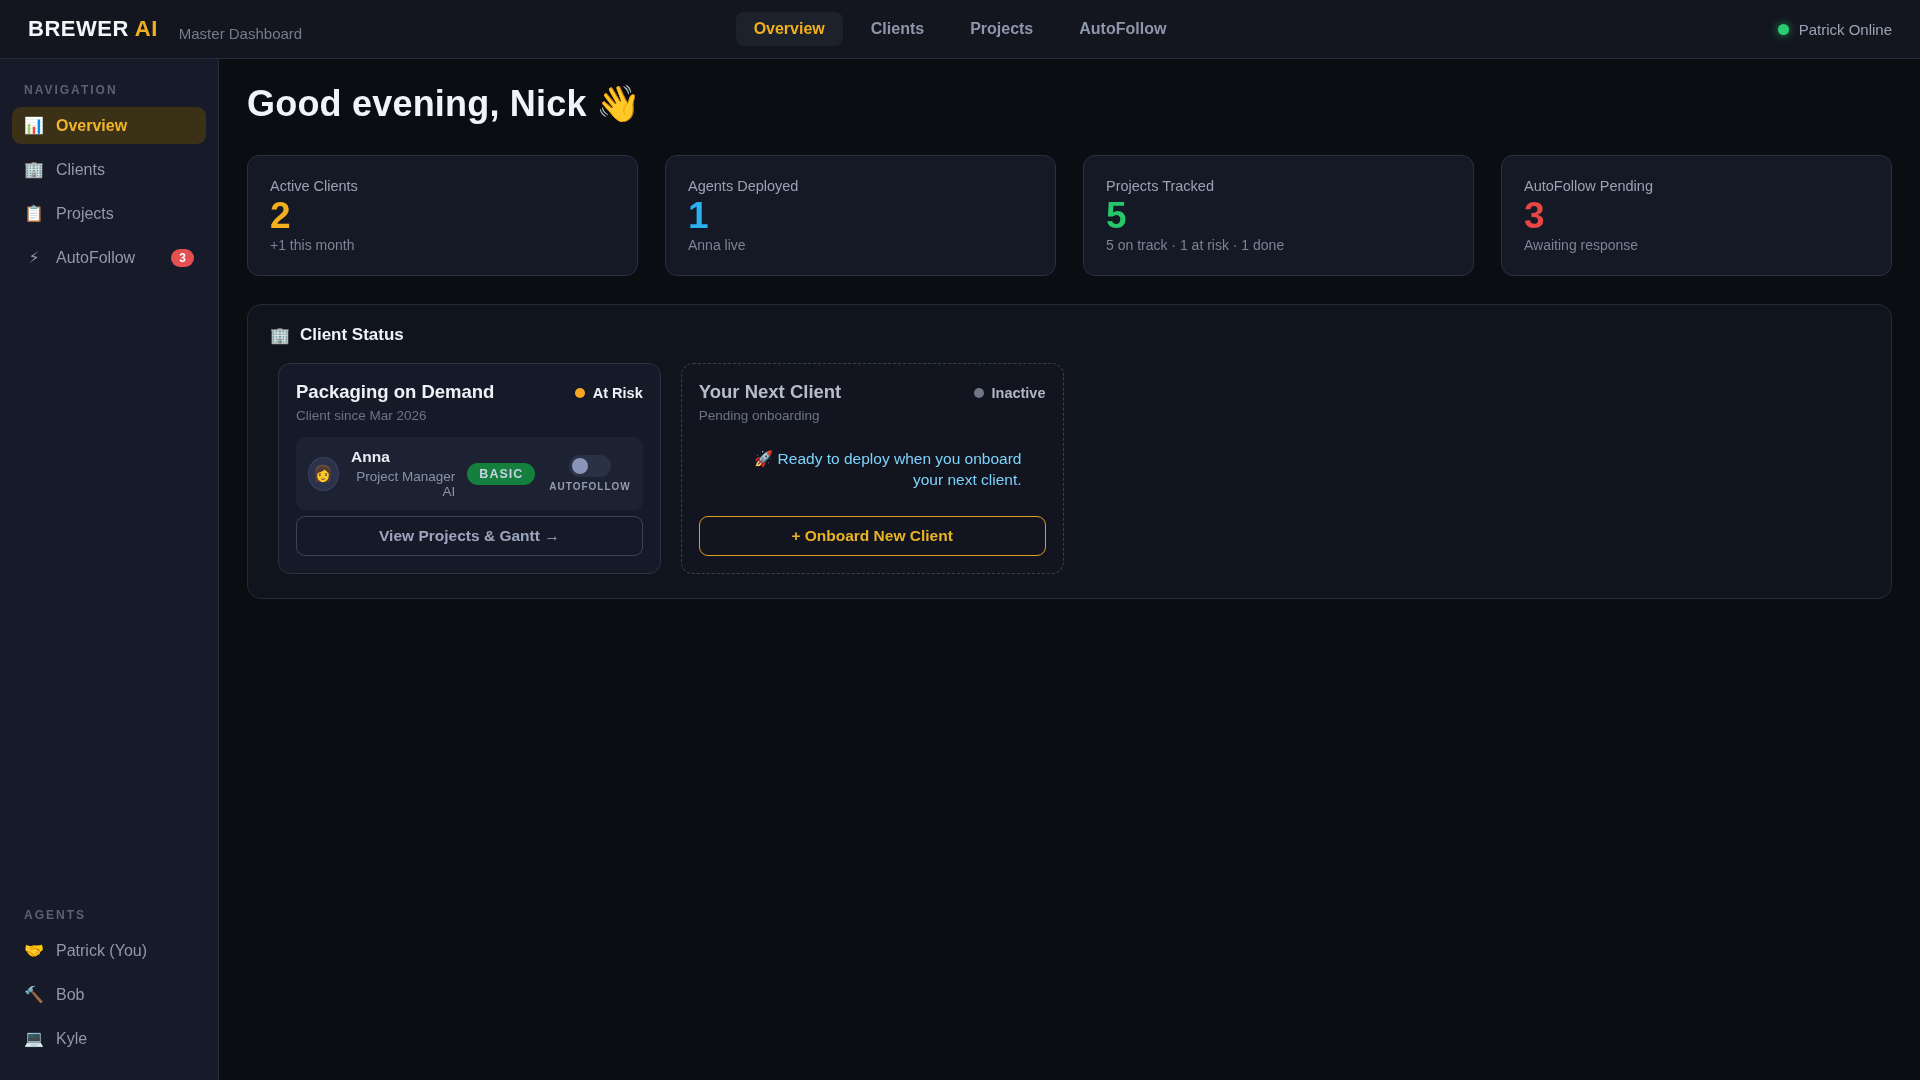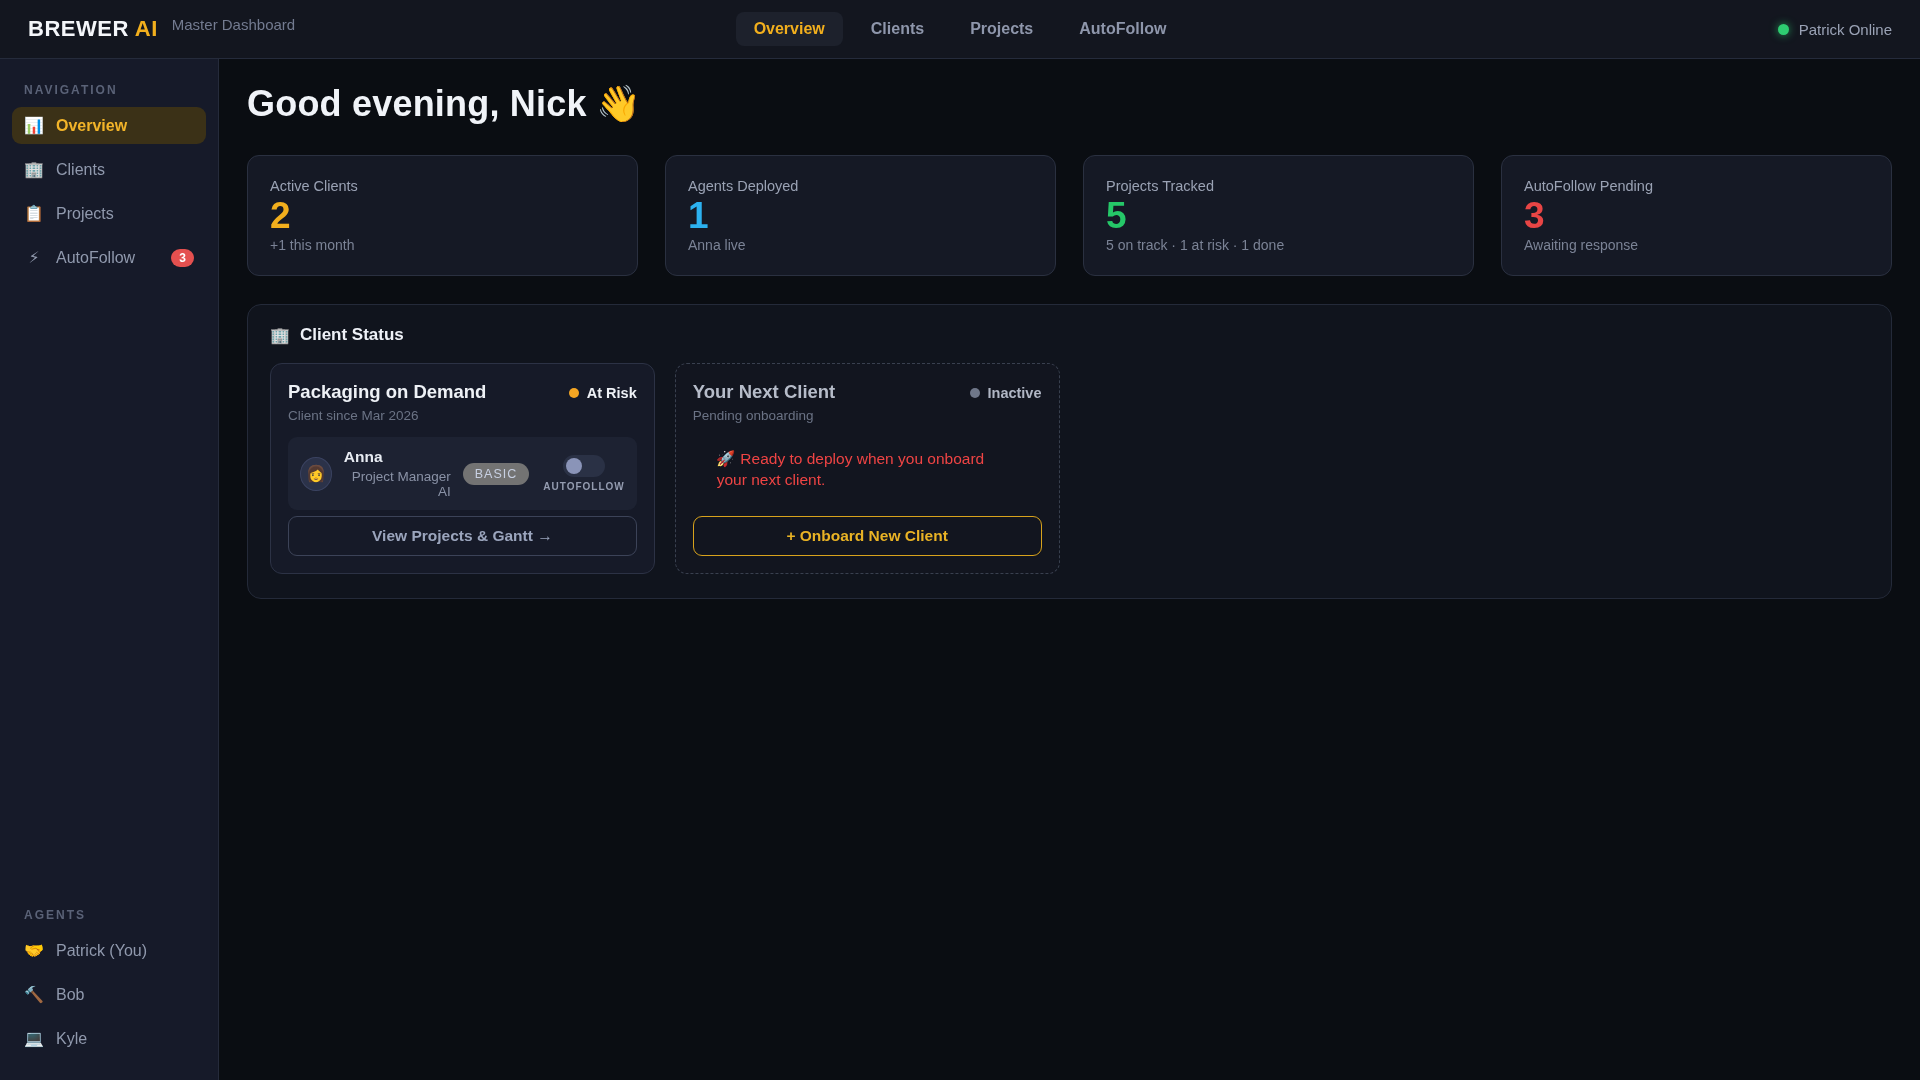--- a/index.html
+++ b/index.html
@@ -8,21 +8,21 @@
     background:#0a0d12;
     color:#e8ecf3;
     font-family:"Liberation Sans","DejaVu Sans",sans-serif;
   }
 
   
   .topbar {
     height:59px; background:#13161f; border-bottom:1px solid #252b3b;
     display:flex; align-items:center; padding:0 28px;
   }
-  .brand { display:flex; align-items:flex-start; gap:14px; min-width:300px; }
+  .brand { display:flex; align-items:flex-end; gap:21px; min-width:300px; }
   .logo { font-size:22px; font-weight:bold; letter-spacing:.5px; color:#f4f6fa; }
   .logo .accent { color:#f2af1d; margin-left:6px; }
   .brand-sub { font-size:15px; color:#737b90; }
   .topnav { flex:1; display:flex; justify-content:center; gap:10px; }
   .topnav a {
     font-size:16px; font-weight:bold; color:#8e96ab; text-decoration:none;
     padding:8px 18px; border-radius:8px; cursor:pointer;
   }
   .topnav a.active { color:#f2af1d; background:#1d212c; }
   .user-status { min-width:300px; display:flex; justify-content:flex-end; align-items:center; gap:10px;
@@ -65,21 +65,21 @@
   .stat-label { font-size:14.5px; color:#9aa2b4; }
   .stat-value { font-size:37px; font-weight:bold; line-height:1; }
   .stat-sub { font-size:14px; color:#7b8396; }
 
   .panel {
     margin-top:28px; background:#10141d; border:1px solid #242a39; border-radius:14px;
     padding:20px 22px 24px;
   }
   .panel-title { display:flex; align-items:center; gap:10px; font-size:17px; font-weight:bold; color:#eef1f7; margin-bottom:18px; }
   .panel-title .ico { font-size:16px; }
-  .cards { display:grid; grid-template-columns:repeat(4,1fr); gap:20px; }
+  .cards { display:grid; grid-template-columns:repeat(4,1fr); gap:20px;margin-left:8px; }
 
   .client-card {
     background:#161a28; border:1px solid #2c3245; border-radius:12px; padding:17px;
     height:211px; display:flex; flex-direction:column;
   }
   .cc-head { display:flex; justify-content:space-between; align-items:flex-start; }
   .cc-name { font-size:18.5px; font-weight:bold; color:#eef1f6; }
   .cc-since { font-size:13.5px; color:#6b7385; margin-top:5px; }
   .cc-status { display:flex; align-items:center; gap:8px; font-size:14.5px; font-weight:bold; color:#eef1f6; margin-top:4px; }
   .cc-status .dot { width:10px; height:10px; }
@@ -89,21 +89,21 @@
     display:flex; align-items:center; gap:12px;
   }
   .avatar {
     width:34px; height:34px; border-radius:50%; background:#2b3249;
     border:1px solid #3a4260; display:flex; align-items:center; justify-content:center; font-size:16px;
   }
   .agent-name { font-size:15.5px; font-weight:bold; color:#e8ecf3; }
   .agent-role { font-size:13.5px; color:#8a92a6; margin-top:3px;text-align:right; }
   .agent-right { margin-left:auto; display:flex; align-items:center; gap:14px; }
   .tier-pill {
-    background:#737373; color:#c8d0e2; font-size:12.5px; font-weight:normal; letter-spacing:1px;
+    background:#15803d; color:#c8d0e2; font-size:12.5px; font-weight:bold; letter-spacing:1px;
     padding:4px 12px; border-radius:12px;
   }
   .toggle-wrap { display:flex; flex-direction:column; align-items:center; gap:4px; }
   .toggle { width:42px; height:22px; background:#2a3145; border-radius:11px; position:relative; cursor:pointer; }
   .toggle .knob { width:16px; height:16px; background:#8a94b8; border-radius:50%; position:absolute; top:3px; left:3px; }
   .toggle-label { font-size:10px; font-weight:bold; letter-spacing:1px; color:#949cb0; }
 
   .card-action {
     margin-top:auto; width:100%; background:transparent; border:1px solid #3c4358; border-radius:9px;
     padding:10px; font-size:15.5px; font-weight:bold; color:#9ba5bd; text-align:center; cursor:pointer;
@@ -111,22 +111,22 @@
   }
 
   .next-card {
     background:#12151f; border:1px dashed #39404f; border-radius:12px; padding:17px;
     height:211px; display:flex; flex-direction:column;
   }
   .next-card .cc-name { color:#b6bcc9; }
   .next-card .cc-status { color:#b0b6c4; }
   .dot.gray { background:#6f7789; }
   .next-msg {
-    flex:1; display:flex; align-items:center; justify-content:center; text-align:left;
-    font-size:15.5px; color:#ef4444; line-height:1.35; padding:0 24px;
+    flex:1; display:flex; align-items:center; justify-content:center; text-align:right;
+    font-size:15.5px; color:#7dd3fc; line-height:1.35; padding:0 24px;
   }
   .onboard-btn {
     margin-top:auto; width:100%; background:transparent; border:1px solid #d7a21c; border-radius:9px;
     padding:10px; font-size:15.5px; font-weight:bold; color:#e9b325; text-align:center; cursor:pointer;
     font-family:inherit;
   }
 </style>
 </head>
 <body>
 

